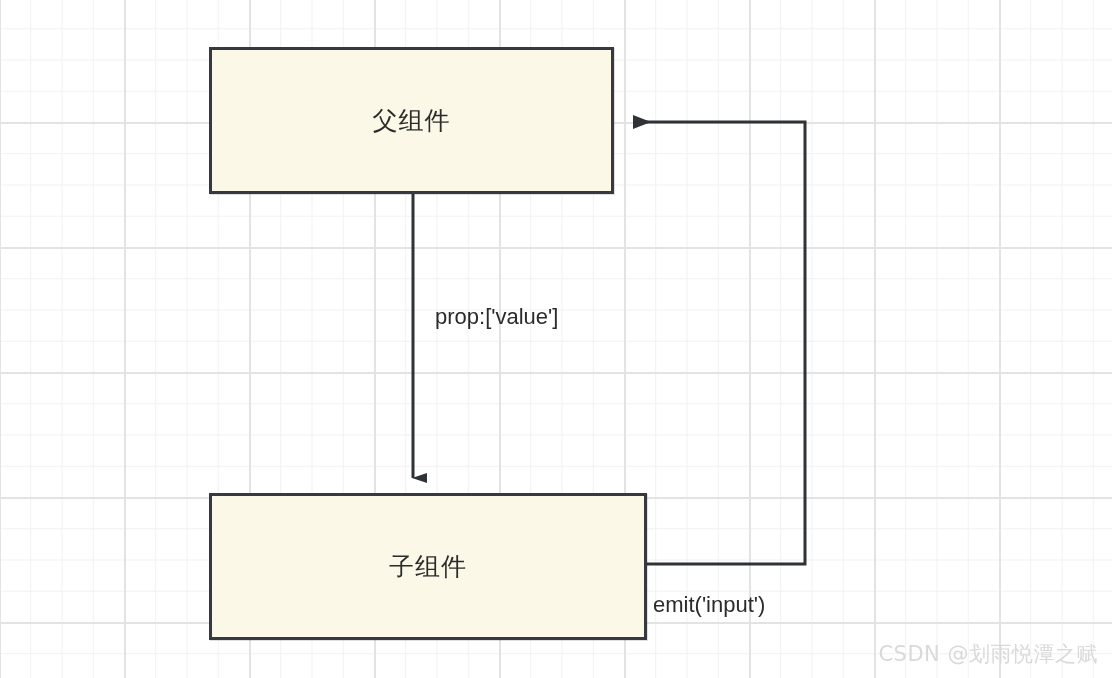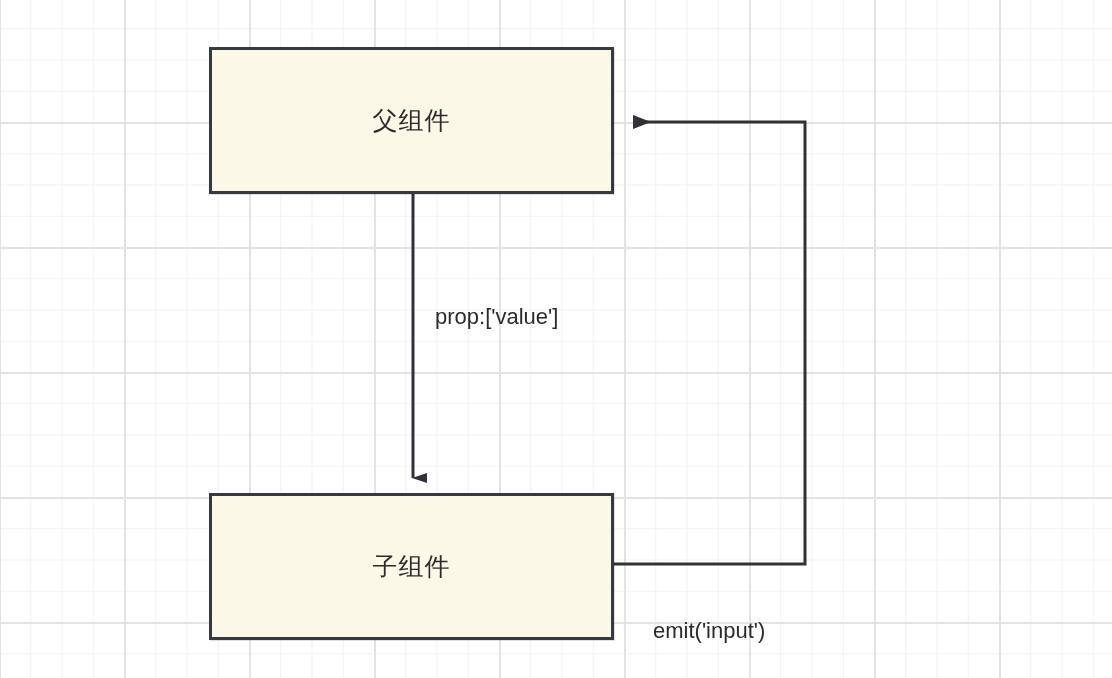--- a/index.html
+++ b/index.html
@@ -55,21 +55,21 @@
 
   #node-parent {
     left: 209px;
     top: 47px;
     width: 405px;
     height: 147px;
   }
   #node-child {
     left: 209px;
     top: 493px;
-    width: 405px;
+    width: 438px;
     height: 147px;
   }
 
   
   #edges {
     position: absolute;
     left: 0;
     top: 0;
     width: 1112px;
     height: 678px;
@@ -85,21 +85,20 @@
     line-height: 1;
     font-family: "Liberation Sans", "DejaVu Sans", sans-serif;
   }
   #label-prop {
     left: 435px;
     top: 306px;
   }
   #label-emit {
     left: 653px;
     top: 594px;
-    margin-top: 26px;
   }
 
   
   #watermark {
     position: absolute;
     right: 14px;
     bottom: 10px;
     font-size: 21px;
     color: #d9d9d9;
     white-space: nowrap;
@@ -136,14 +135,15 @@
   </div>
 
   <div class="node" id="node-child">
     <span class="node-label">子组件</span>
   </div>
 
   <div class="edge-label" id="label-prop">prop:['value']</div>
 
   <div class="edge-label" id="label-emit">emit('input')</div>
 
+  <div id="watermark">CSDN @划雨悦潭之赋</div>
 
 </div>
 
 </body></html>

